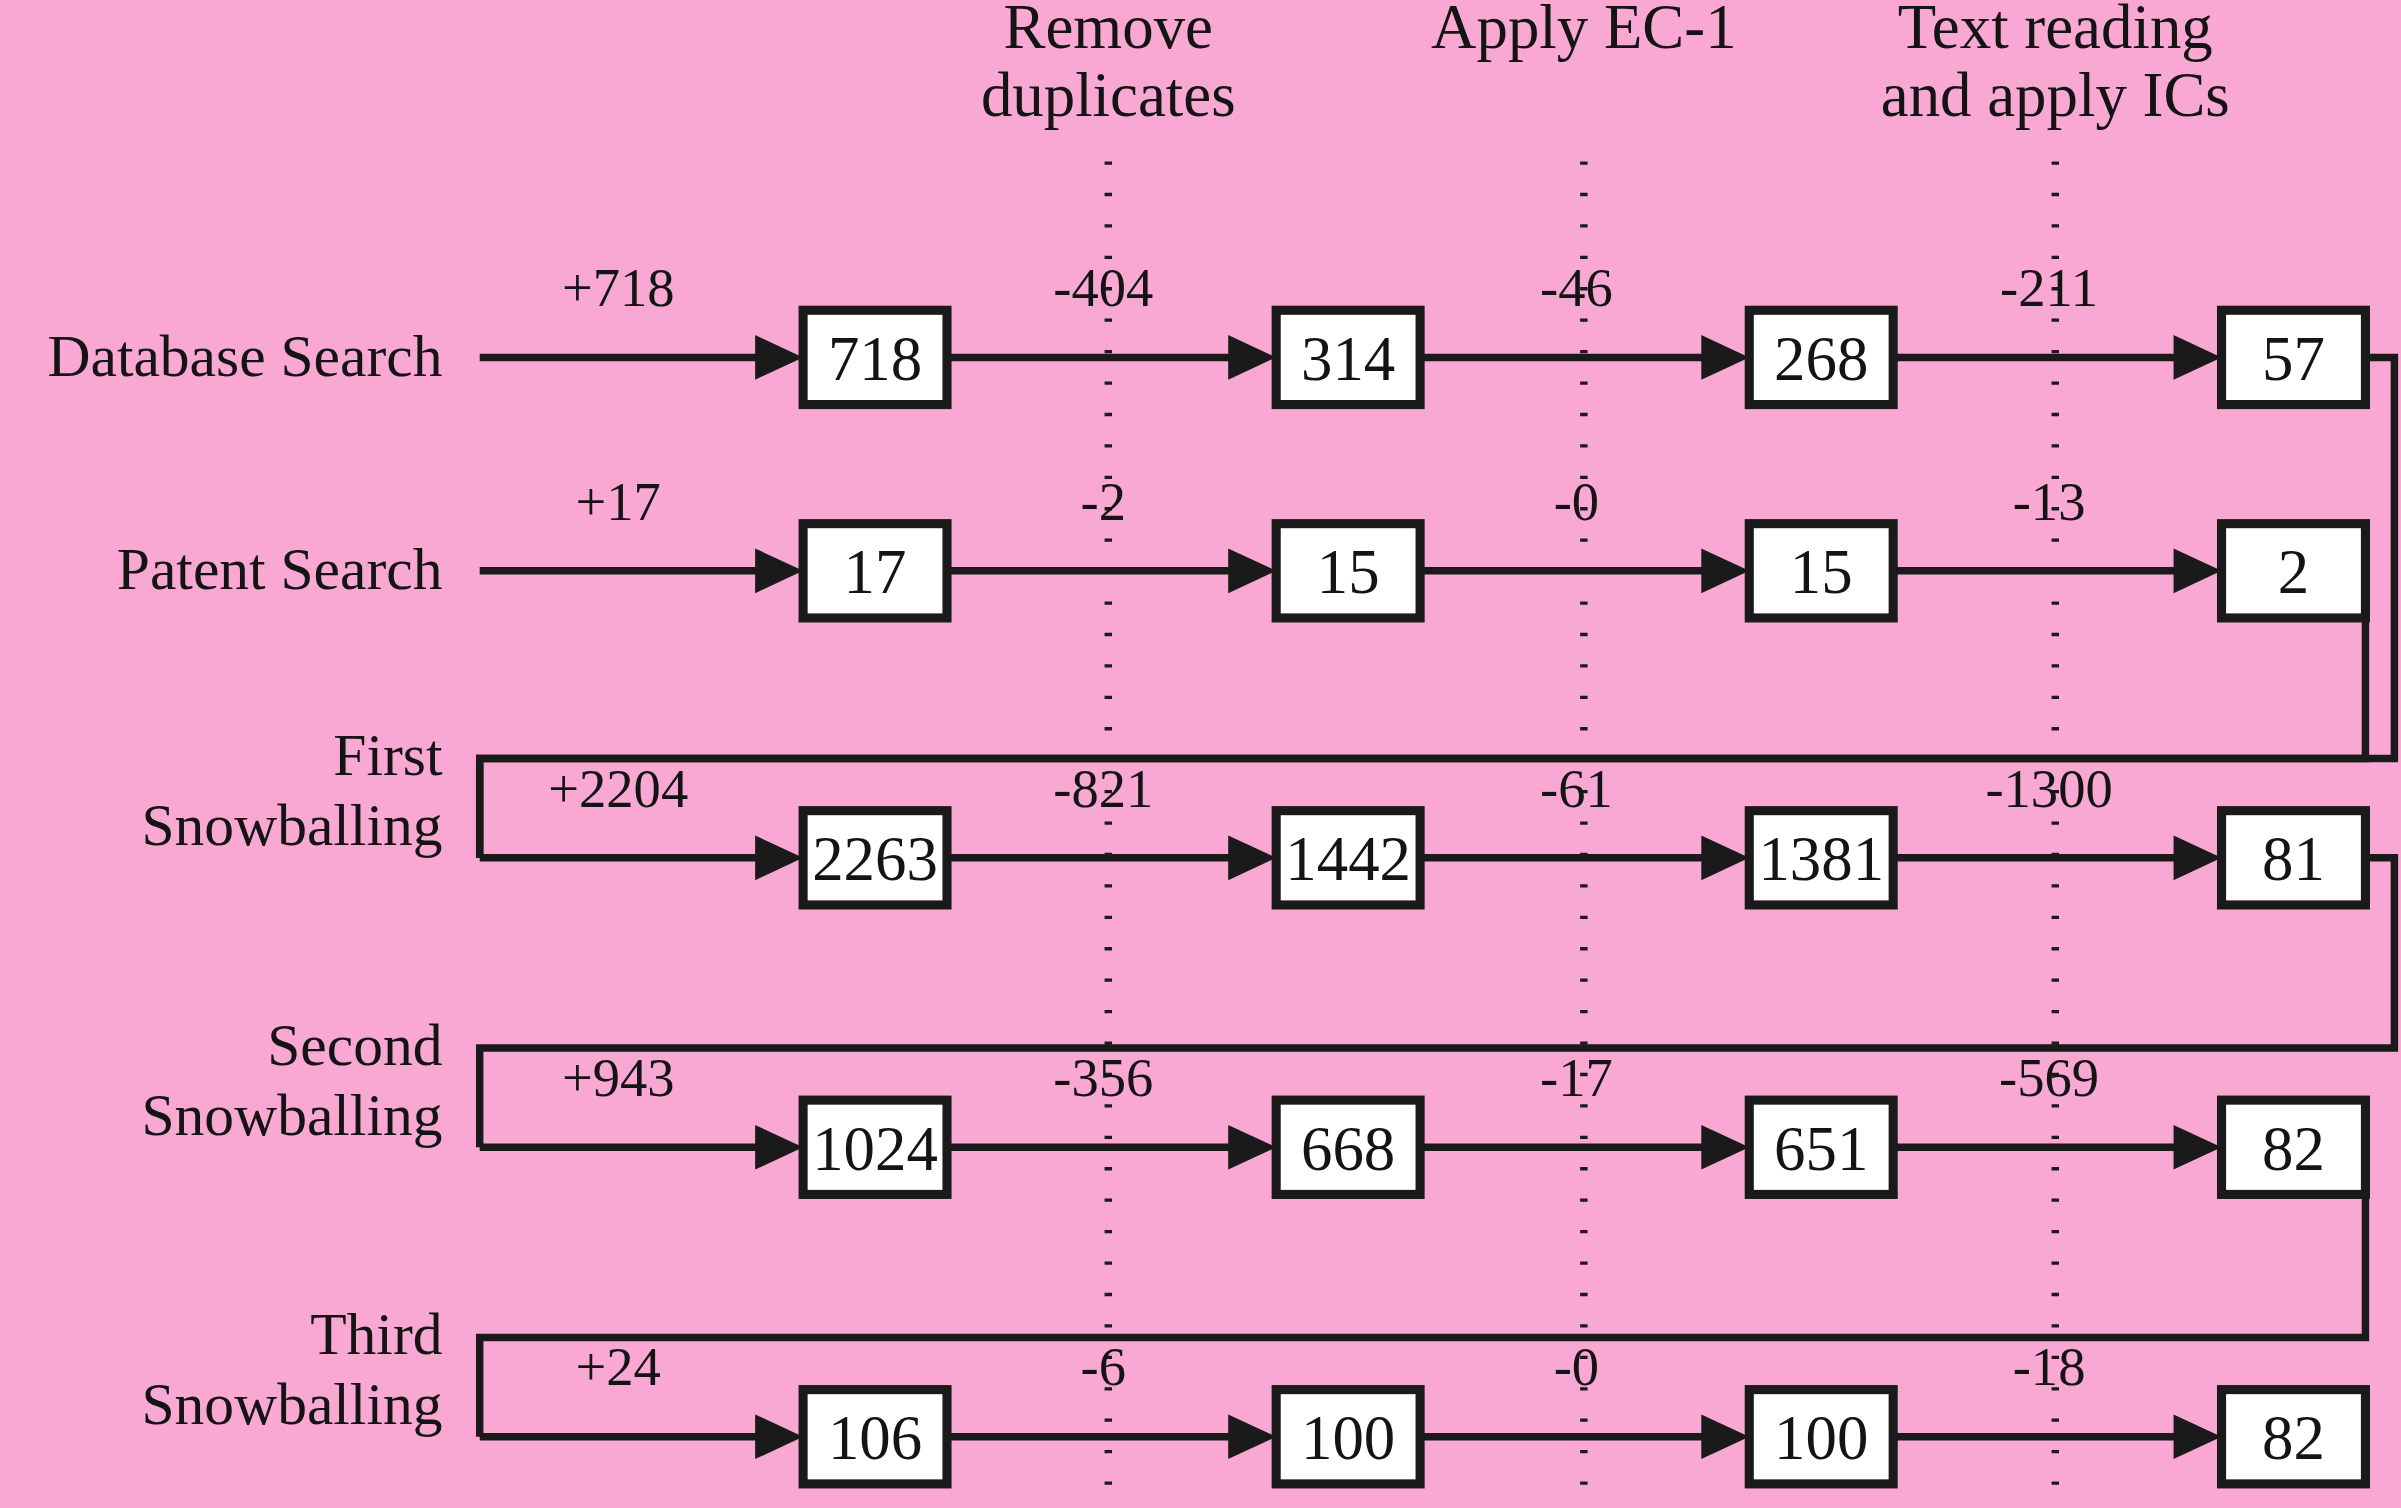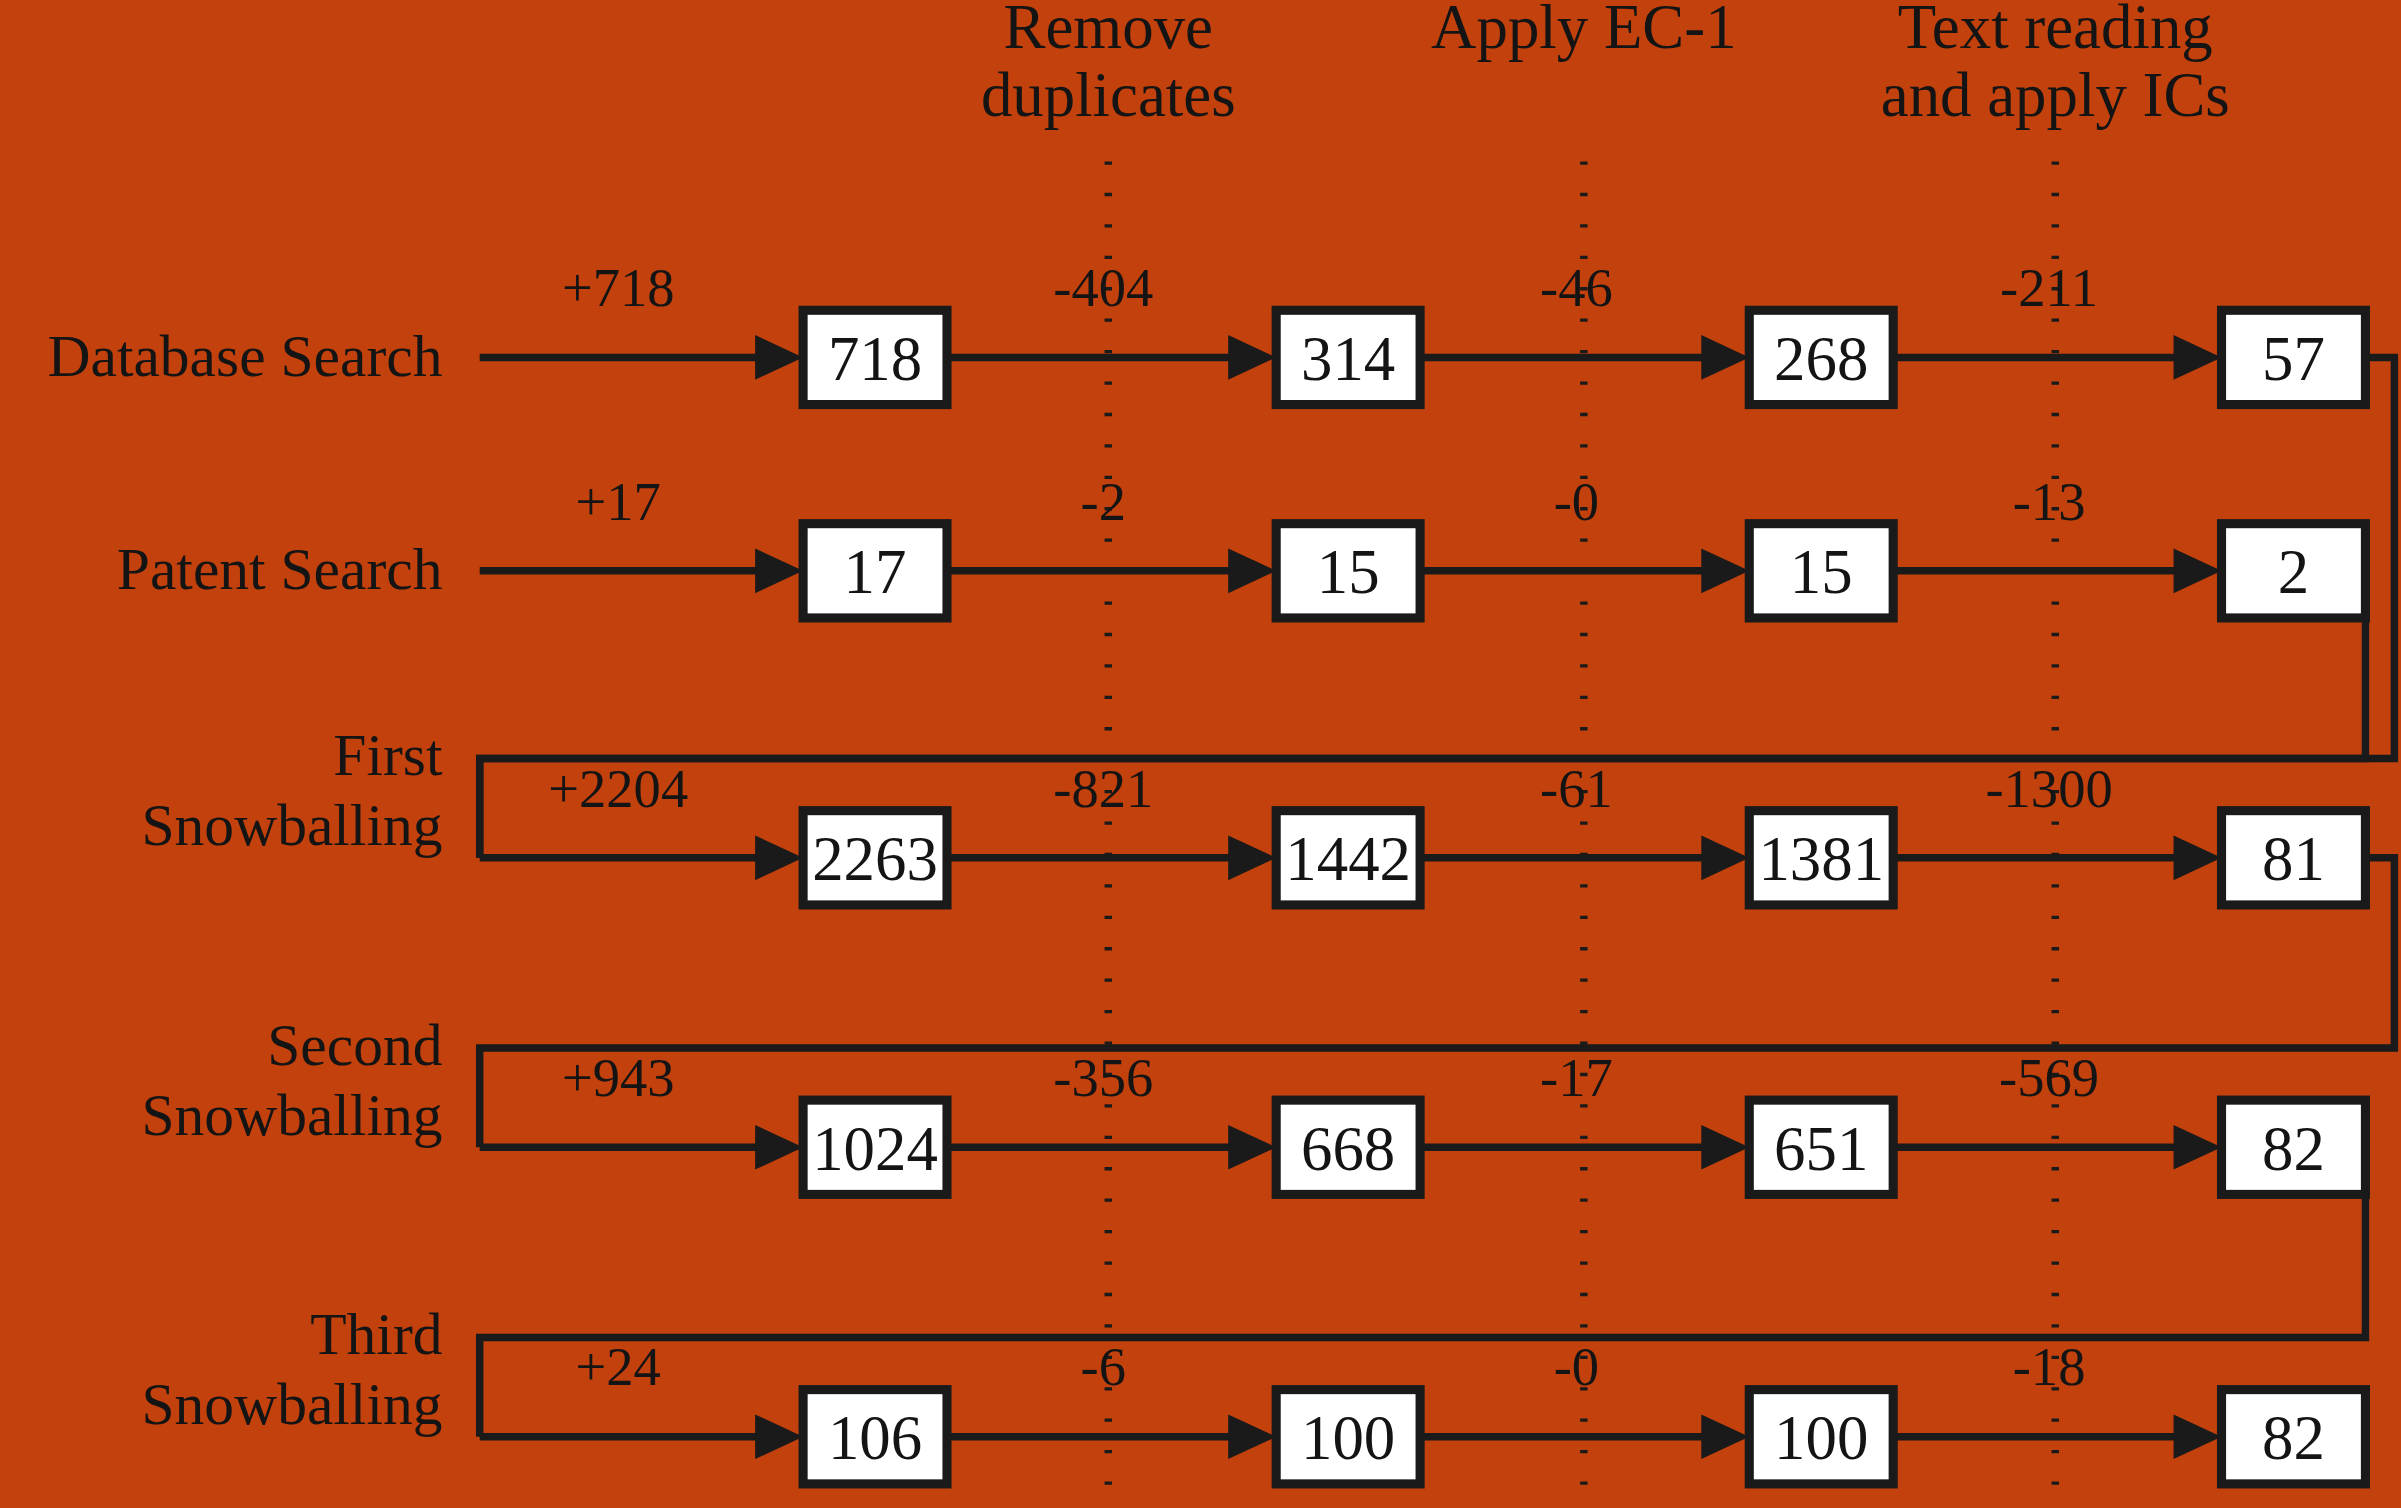--- a/index.html
+++ b/index.html
@@ -8,21 +8,21 @@
     padding: 0;
     background: #ffffff;
   }
   body {
     font-family: "Liberation Serif", "DejaVu Serif", serif;
   }
   #stage {
     position: relative;
     width: 2401px;
     height: 1508px;
-    background: #c2410c;
+    background: #f9a8d4;
     overflow: hidden;
   }
   svg#flow {
     position: absolute;
     left: 0;
     top: 0;
     width: 2401px;
     height: 1508px;
     display: block;
   }

